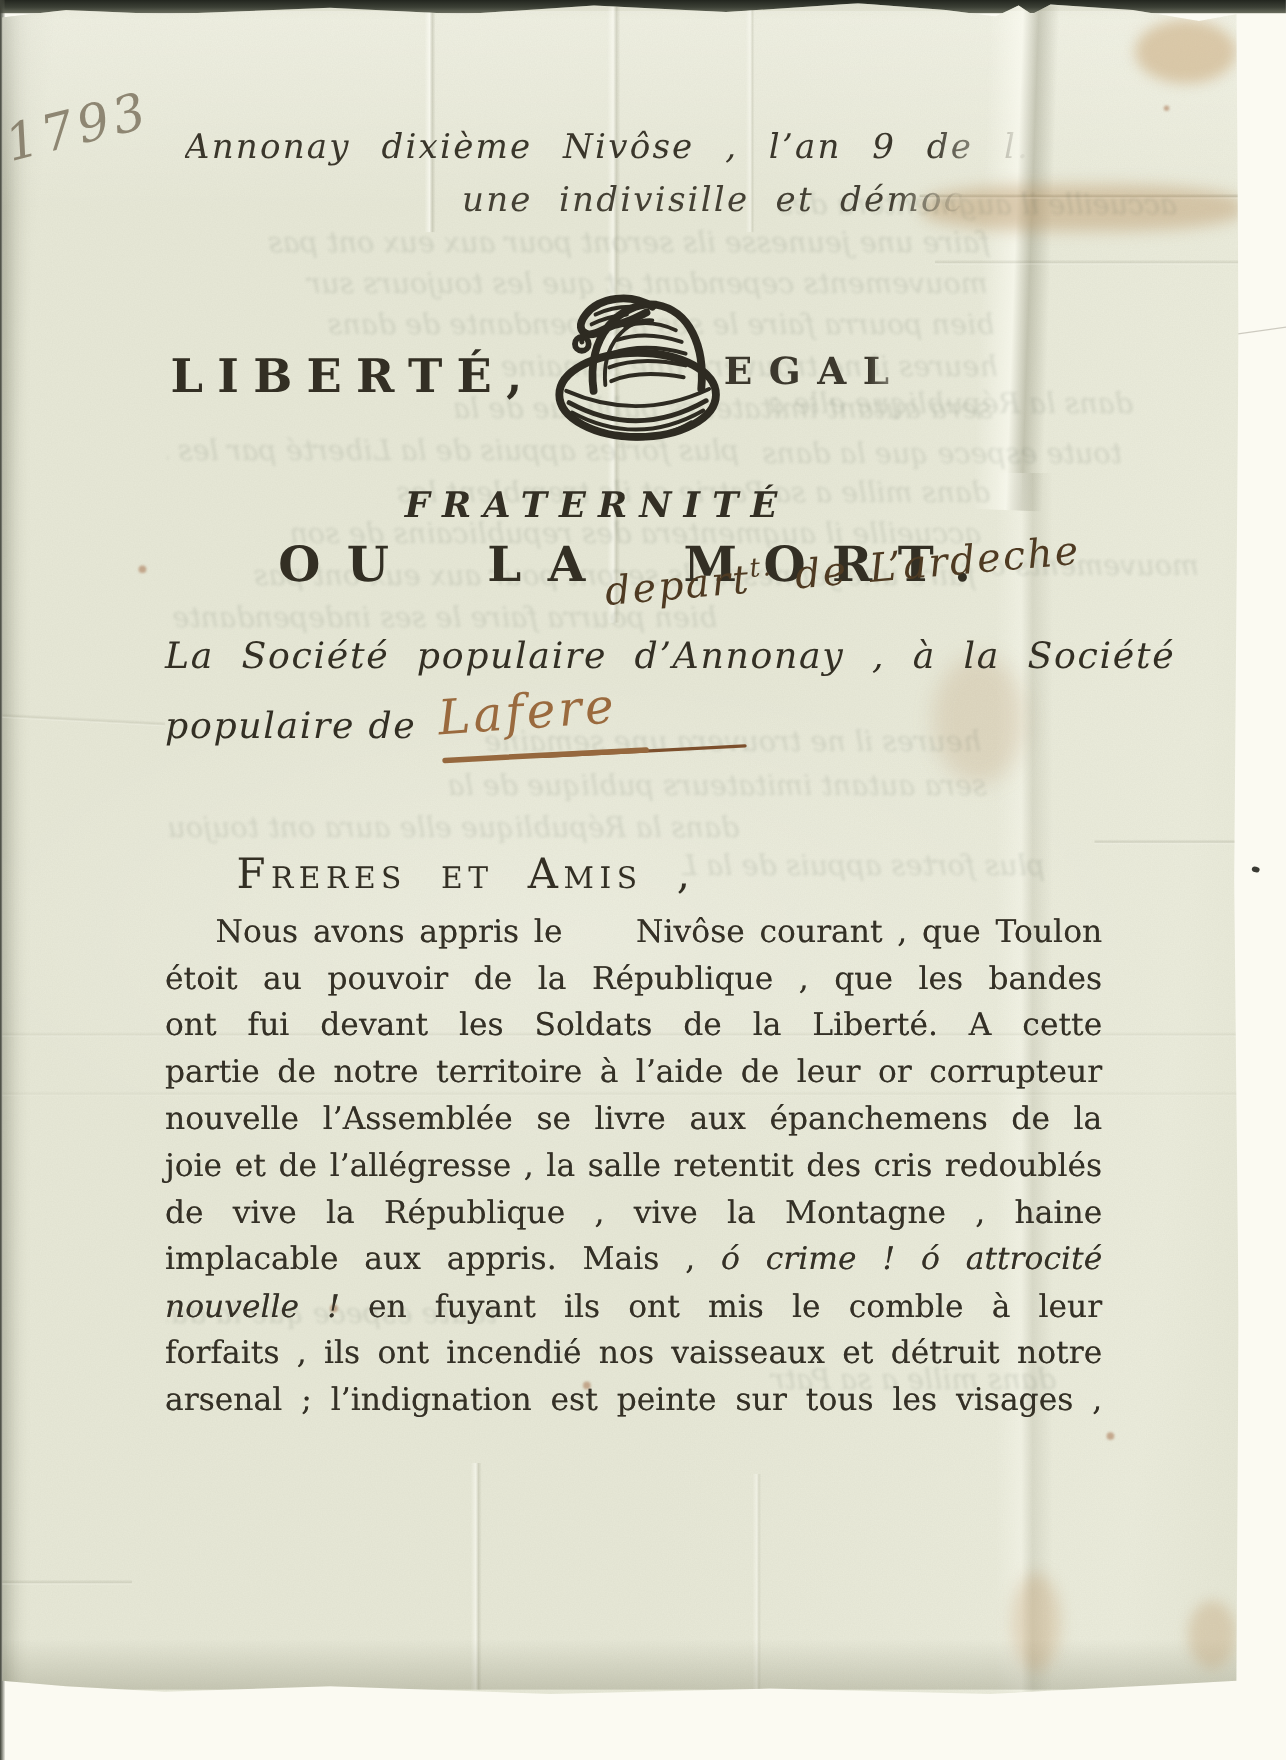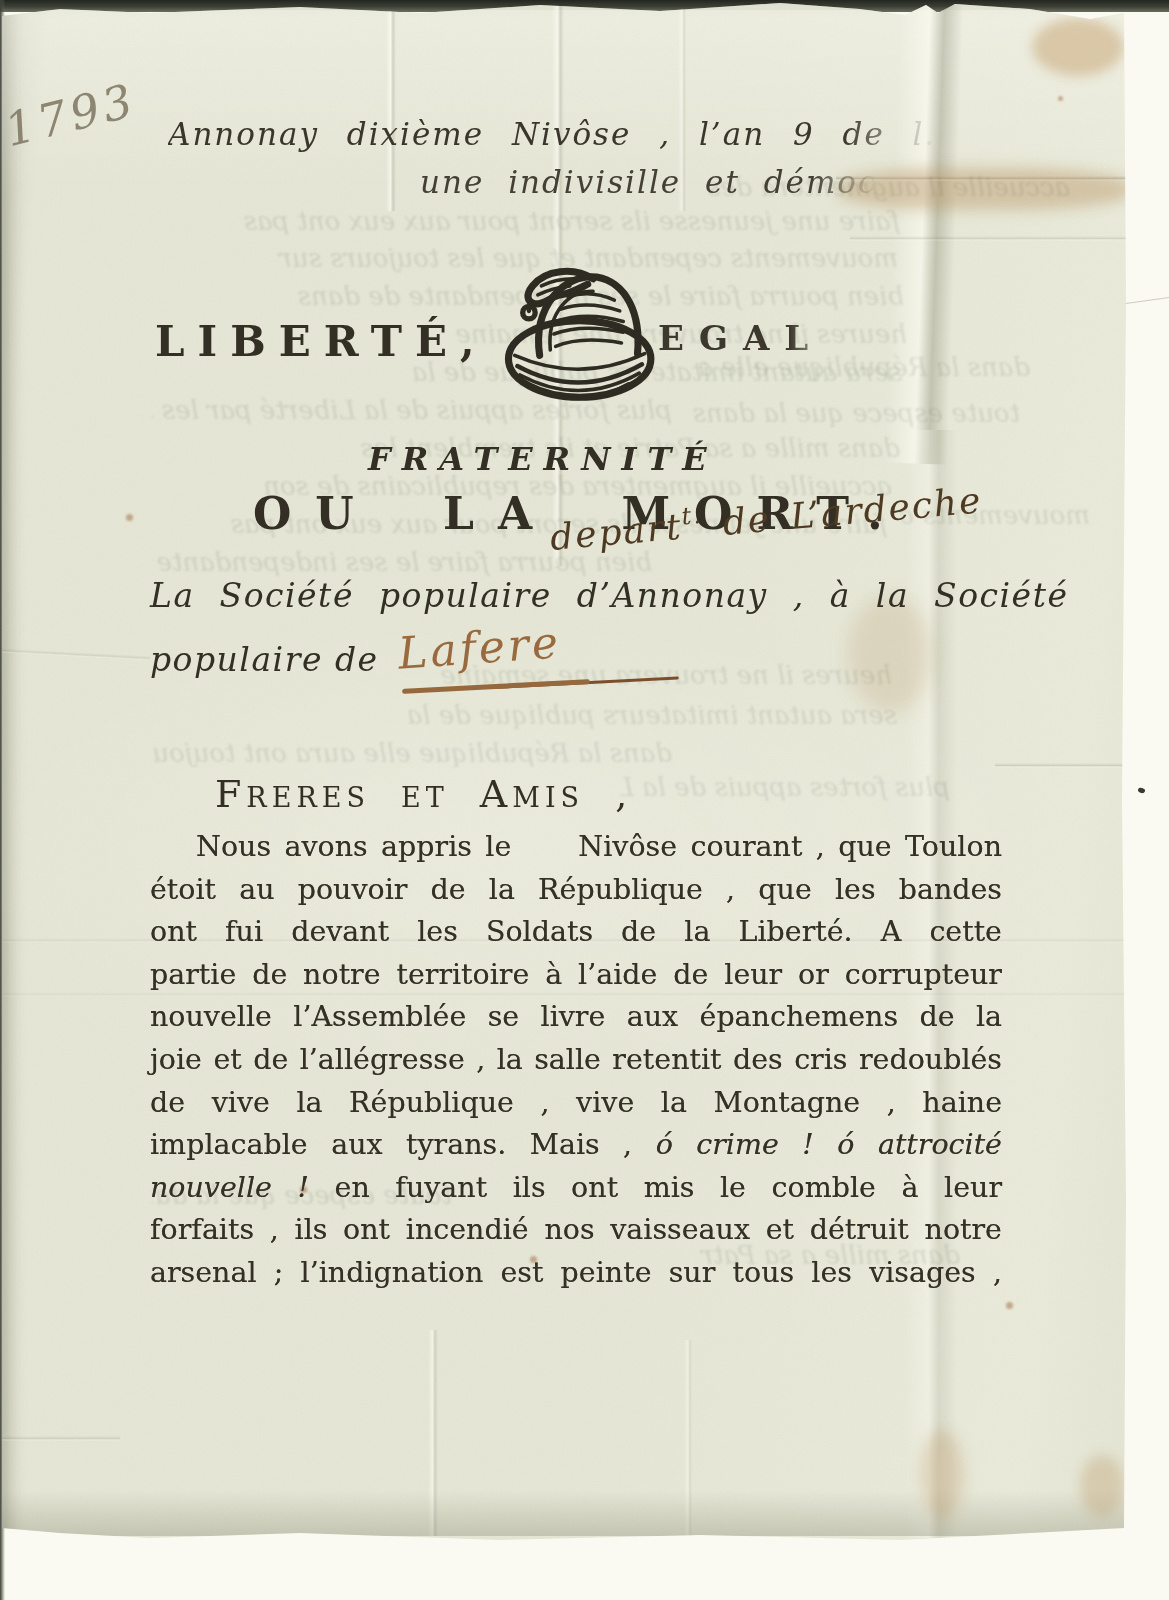--- a/index.html
+++ b/index.html
@@ -243,18 +243,18 @@
   <div class="salutation ink">Freres et Amis ,</div>
 
   <div id="body-paragraph">
       <div class="body-line indent"><span>Nous avons appris le &nbsp;&nbsp;&nbsp; Nivôse courant , que Toulon</span></div>
       <div class="body-line"><span>étoit au pouvoir de la République , que les bandes</span></div>
       <div class="body-line"><span>ont fui devant les Soldats de la Liberté. A cette</span></div>
       <div class="body-line"><span>partie de notre territoire à l’aide de leur or corrupteur</span></div>
       <div class="body-line"><span>nouvelle l’Assemblée se livre aux épanchemens de la</span></div>
       <div class="body-line"><span>joie et de l’allégresse , la salle retentit des cris redoublés</span></div>
       <div class="body-line"><span>de vive la République , vive la Montagne , haine</span></div>
-      <div class="body-line"><span>implacable aux tyrans. Mais , </span><span class="it">ó crime ! ó attrocité</span></div>
+      <div class="body-line"><span>implacable aux appris. Mais , </span><span class="it">ó crime ! ó attrocité</span></div>
       <div class="body-line"><span class="it">nouvelle !</span><span> en fuyant ils ont mis le comble à leur</span></div>
       <div class="body-line"><span>forfaits , ils ont incendié nos vaisseaux et détruit notre</span></div>
       <div class="body-line"><span>arsenal ; l’indignation est peinte sur tous les visages ,</span></div>
     </div>
 </div>
 
 </body></html>

